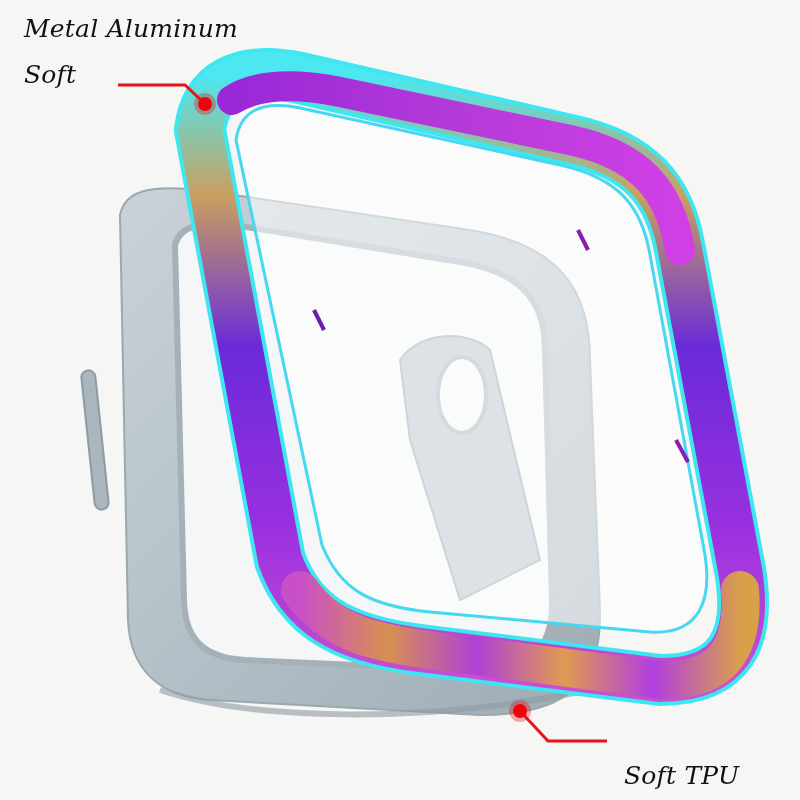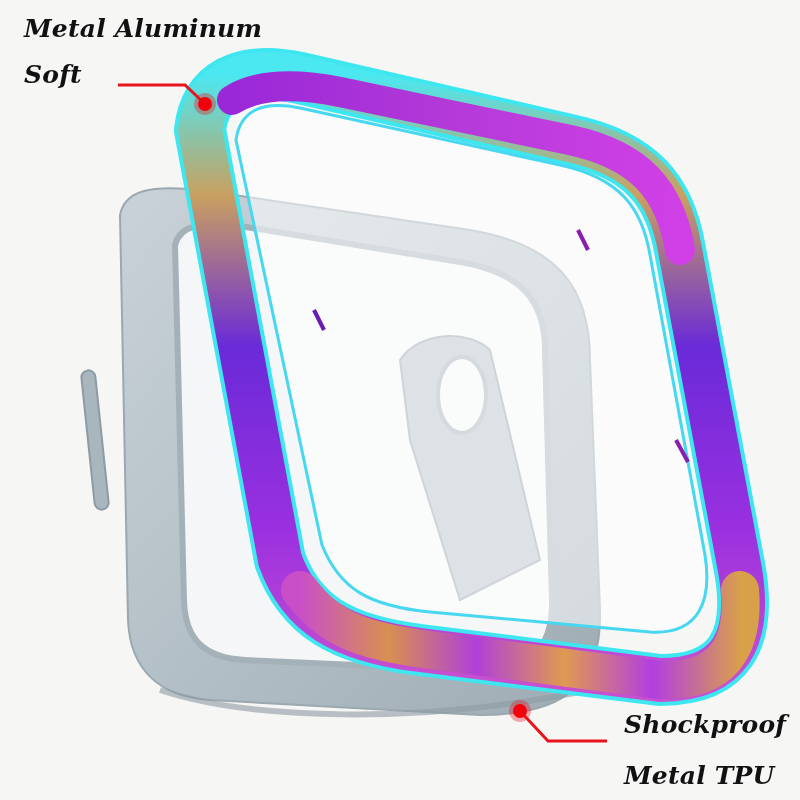--- a/index.html
+++ b/index.html
@@ -1,18 +1,18 @@
 <!DOCTYPE html>
 <html><head>
 <meta charset="utf-8">
 <style>
   html, body { margin: 0; padding: 0; }
   body { width: 800px; height: 800px; background: #f6f6f5; overflow: hidden; position: relative; font-family: "DejaVu Serif", serif; }
   .stage { position: absolute; inset: 0; width: 800px; height: 800px; }
-  .label { position: absolute; font-family: "DejaVu Serif", serif; font-style: italic; font-weight: bold; color: #111; font-size: 25px; letter-spacing: 0.2px; white-space: nowrap; line-height: 1; }
+  .label { position: absolute; font-family: "DejaVu Serif", serif; font-style: italic; font-weight: normal; color: #111; font-size: 25px; letter-spacing: 0.2px; white-space: nowrap; line-height: 1; }
   .l1 { left: 24px; top: 16px; }
   .l2 { left: 24px; top: 62px; }
   .l3 { left: 624px; top: 712px; }
   .l4 { left: 624px; top: 763px; }
   svg { position: absolute; left: 0; top: 0; }
 </style>
 </head>
 <body>
 
 <div class="stage">
@@ -81,15 +81,14 @@
     </g>
     <g>
       <polyline points="607,741 548,741 520,711" fill="none" stroke="#e8141c" stroke-width="3"></polyline>
       <circle cx="520" cy="711" r="11" fill="#e8141c" opacity="0.35"></circle>
       <circle cx="520" cy="711" r="7" fill="#f4000c"></circle>
     </g>
   </svg>
 
   <div class="label l1">Metal Aluminum</div>
   <div class="label l2">Soft</div>
-  <div class="label l3">Shockproof</div>
-  <div class="label l4">Metal TPU</div>
+  <div class="label l4">Soft TPU</div>
 </div>
 
 </body></html>

